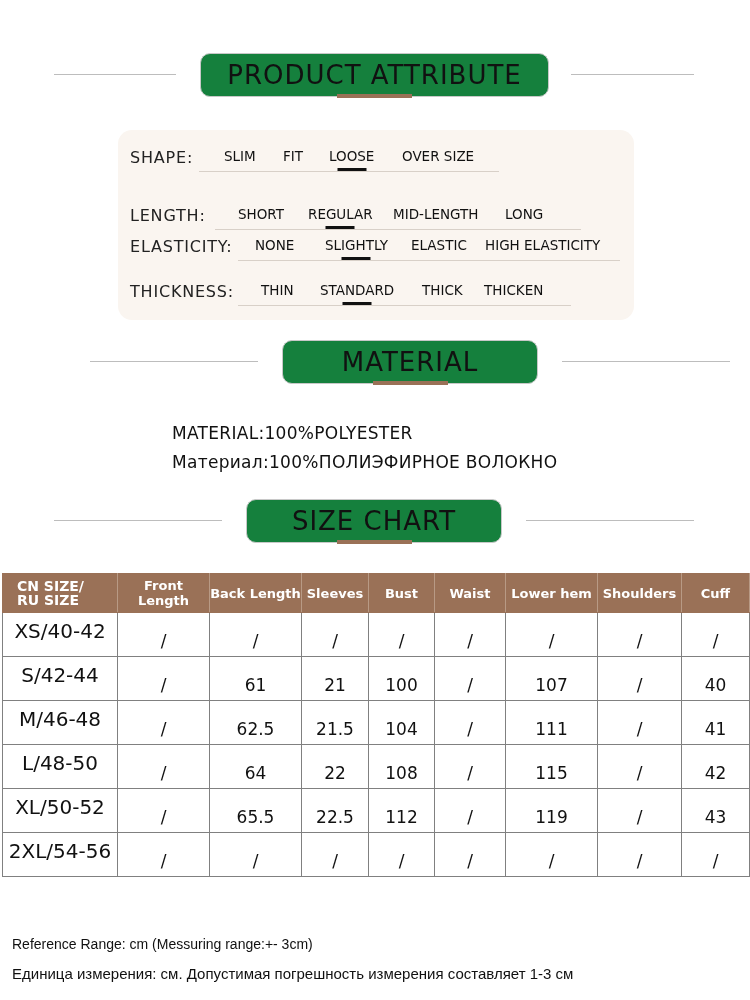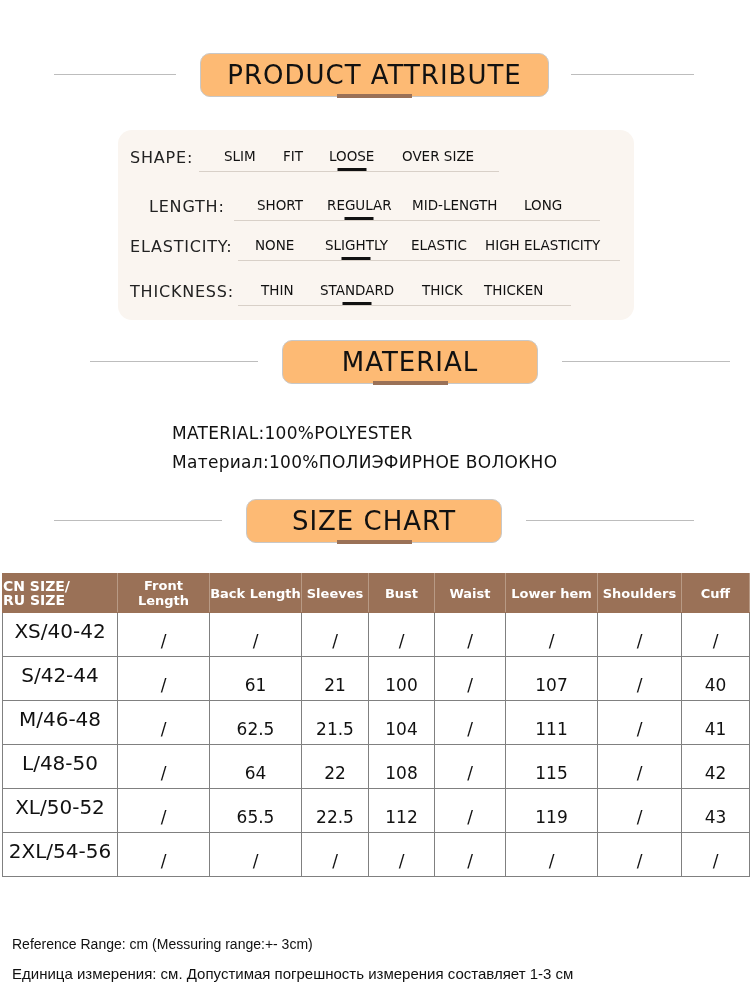--- a/index.html
+++ b/index.html
@@ -3,21 +3,21 @@
 <meta charset="utf-8">
 <style>
   * { margin: 0; padding: 0; box-sizing: border-box; }
   html, body { width: 750px; height: 1000px; background: #ffffff; overflow: hidden; }
   body { position: relative; font-family: "DejaVu Sans", sans-serif; color: #111; }
 
   .section-header { position: absolute; left: 0; width: 750px; height: 44px; }
   .section-header .line { position: absolute; top: 21px; height: 1px; background: #bdbdbd; }
   .section-header .pill {
     position: absolute; top: 0; height: 44px;
-    border: 1.5px solid #c8c8c8; border-radius: 10px; background: #fdba74;
+    border: 1.5px solid #c8c8c8; border-radius: 10px; background: #15803d;
     display: flex; align-items: center; justify-content: center;
     font-family: "DejaVu Sans", sans-serif; font-size: 26px; letter-spacing: 1px; color: #111;
   }
   .section-header .accent {
     position: absolute; left: 337px; width: 75px; height: 4px; background: #9a7157; top: 41px;
   }
 
   .attr-box {
     position: absolute; left: 118px; top: 130px; width: 516px; height: 190px;
     background: #faf5f0; border-radius: 14px;
@@ -44,21 +44,21 @@
     border-collapse: collapse; table-layout: fixed;
   }
   table.size-table td, table.size-table th {
     border: 1px solid #808080; text-align: center; vertical-align: middle;
     font-family: "DejaVu Sans", sans-serif; color: #111; overflow: hidden;
   }
   table.size-table thead th {
     background: #9a7157; color: #ffffff; font-weight: bold; font-size: 13px;
     height: 39px; border-color: #9a7157; border-right: 1px solid #b89a85;
   }
-  table.size-table thead th.first { font-size: 14px; text-align: left; line-height: 14px; }
+  table.size-table thead th.first { font-size: 14px; text-align: left; padding-left: 14px; line-height: 14px; }
   table.size-table tr.ru td { height: 42px; font-size: 14px; line-height: 13px; }
   table.size-table tr.ru td.first { font-size: 13px; line-height: 12px; }
   table.size-table tr.data td { height: 44px; font-size: 17px; padding-top: 12px; }
   table.size-table tr.data td.size { font-size: 20px; padding-top: 0; padding-bottom: 8px; }
 
   .note { position: absolute; left: 12px; font-size: 14px; color: #111; white-space: nowrap; font-family: "Liberation Sans", sans-serif; }
 </style>
 </head>
 <body>
 
@@ -74,21 +74,21 @@
 <div class="attr-box">
   <div class="attr-row" style="top:14px;">
     <span class="attr-label">SHAPE:</span>
     <div class="attr-underline" style="left:81px; width:300px;"></div>
     <span class="attr-opt" style="left:106px;"><span>SLIM</span></span>
     <span class="attr-opt" style="left:165px;"><span>FIT</span></span>
     <span class="attr-opt" style="left:211px;"><span>LOOSE</span><span class="sel-bar"></span></span>
     <span class="attr-opt" style="left:284px;"><span>OVER SIZE</span></span>
   </div>
 
-  <div class="attr-row" style="top:63px;margin-left:19px;">
+  <div class="attr-row" style="top:72px;">
     <span class="attr-label">LENGTH:</span>
     <div class="attr-underline" style="left:97px; width:366px;"></div>
     <span class="attr-opt" style="left:120px;"><span>SHORT</span></span>
     <span class="attr-opt" style="left:190px;"><span>REGULAR</span><span class="sel-bar"></span></span>
     <span class="attr-opt" style="left:275px;"><span>MID-LENGTH</span></span>
     <span class="attr-opt" style="left:387px;"><span>LONG</span></span>
   </div>
 
   <div class="attr-row" style="top:103px;">
     <span class="attr-label">ELASTICITY:</span>

